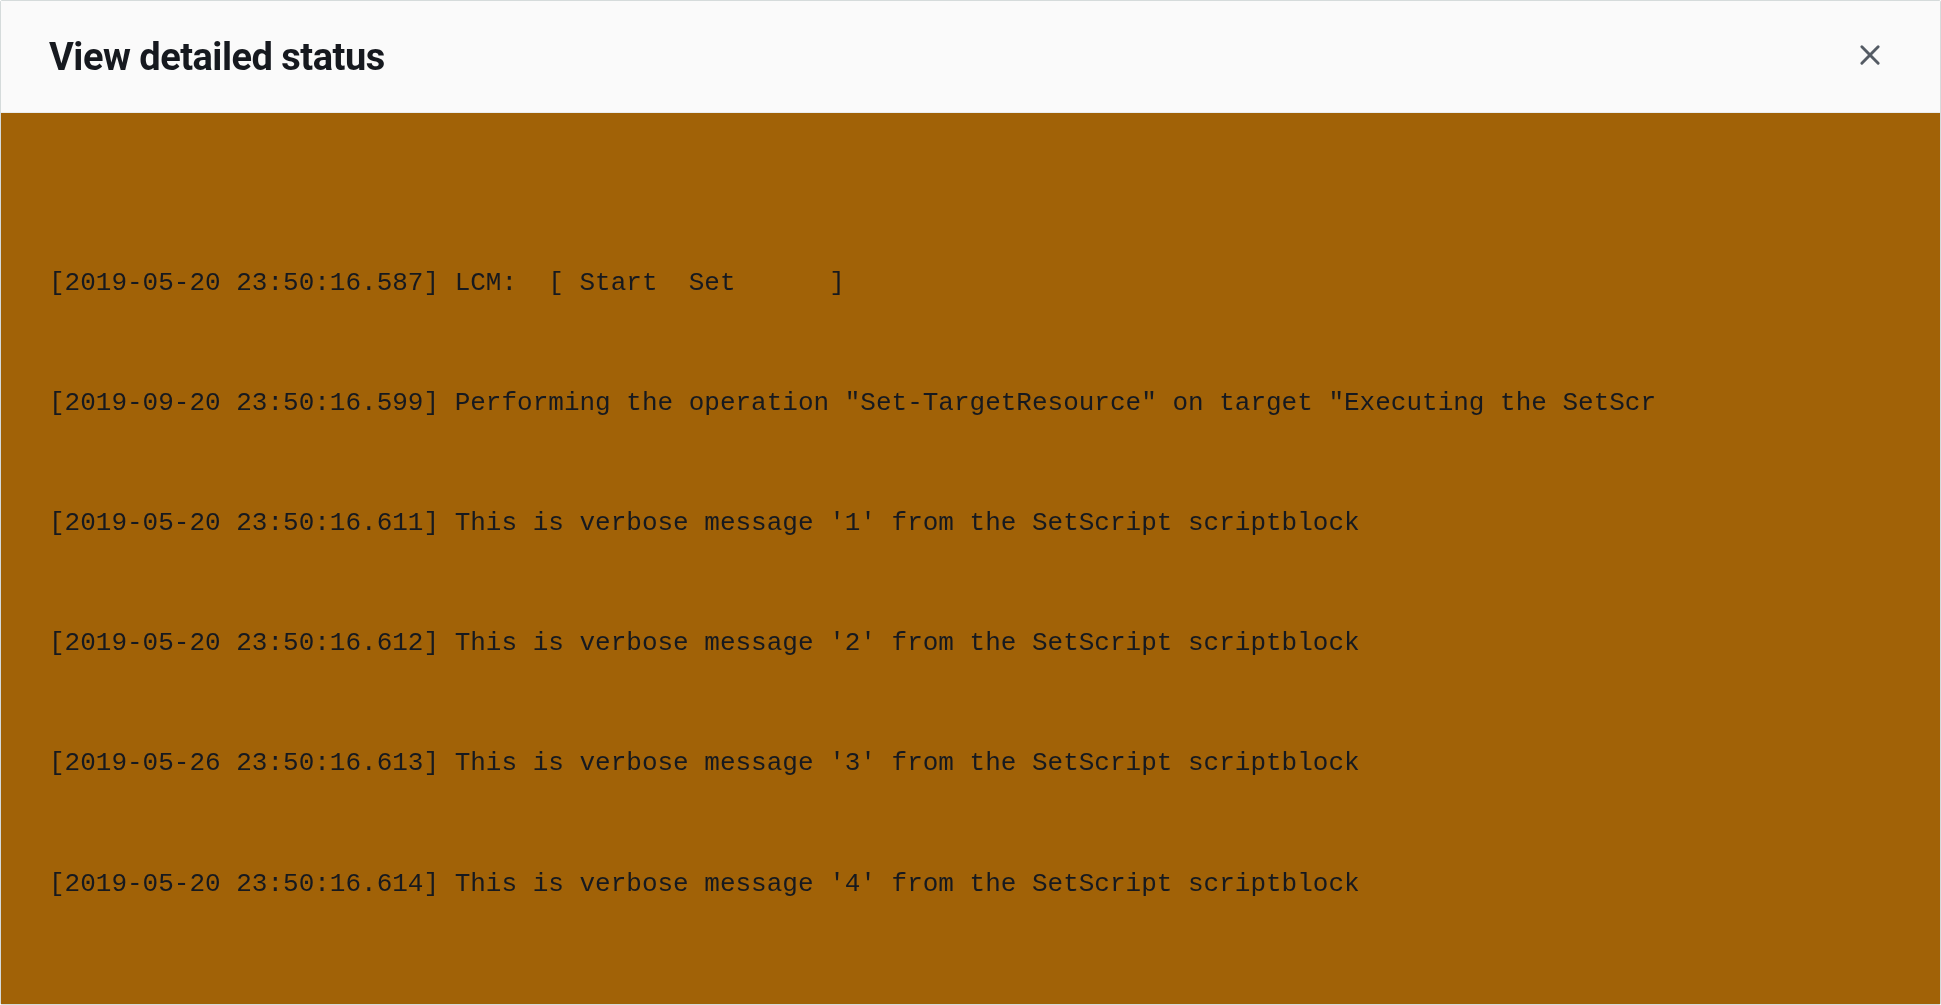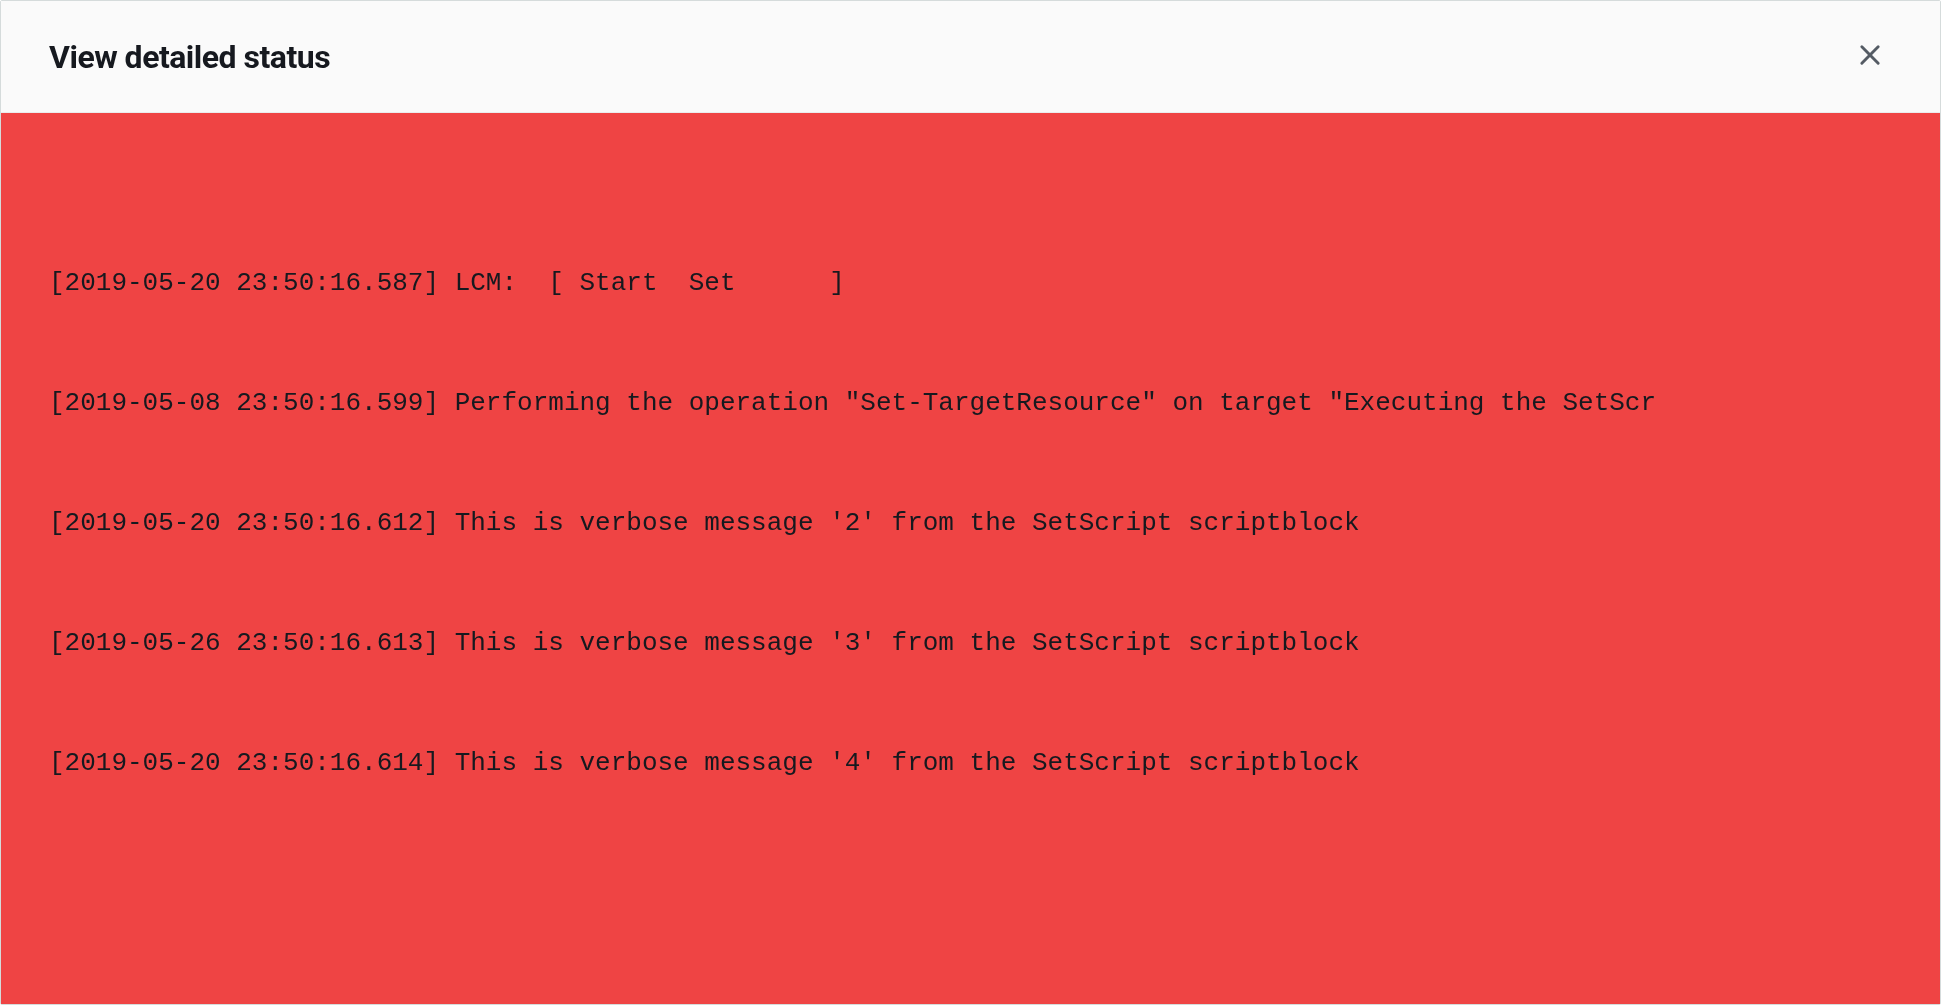--- a/index.html
+++ b/index.html
@@ -25,21 +25,21 @@
     }
     .modal-header {
       display: flex;
       align-items: center;
       justify-content: space-between;
       padding: 32px 48px;
       background: #fafafa;
       border-bottom: 1px solid #eaeded;
     }
     .modal-title {
-      font-size: 32px;
+      font-size: 38px;
       font-weight: 700;
       color: #16191f;
       letter-spacing: -0.5px;
     }
     .close-button {
       background: transparent;
       border: none;
       cursor: pointer;
       padding: 8px;
       display: flex;
@@ -48,21 +48,21 @@
       color: #545b64;
     }
     .close-button svg {
       width: 28px;
       height: 28px;
     }
     .modal-body {
       flex: 1;
       padding: 70px 48px 68px 48px;
       overflow: hidden;
-      background: #ef4444;
+      background: #a16207;
     }
     .log-output {
       font-family: "Consolas", "Monaco", "Courier New", monospace;
       font-size: 26px;
       line-height: 1.54;
       color: #16191f;
       white-space: pre;
       overflow: hidden;
     }
     .log-line {
@@ -80,21 +80,22 @@
         <svg viewBox="0 0 24 24" fill="none" stroke="currentColor" stroke-width="2.5" stroke-linecap="round">
           <line x1="5" y1="5" x2="19" y2="19"></line>
           <line x1="19" y1="5" x2="5" y2="19"></line>
         </svg>
       </span>
     </button>
   </div>
   <div class="modal-body">
     <div class="log-output">
       <span class="log-line">[2019-05-20 23:50:16.587] LCM:  [ Start  Set      ]</span>
-      <span class="log-line">[2019-05-08 23:50:16.599] Performing the operation "Set-TargetResource" on target "Executing the SetScr</span>
+      <span class="log-line">[2019-09-20 23:50:16.599] Performing the operation "Set-TargetResource" on target "Executing the SetScr</span>
+      <span class="log-line">[2019-05-20 23:50:16.611] This is verbose message '1' from the SetScript scriptblock</span>
       <span class="log-line">[2019-05-20 23:50:16.612] This is verbose message '2' from the SetScript scriptblock</span>
       <span class="log-line">[2019-05-26 23:50:16.613] This is verbose message '3' from the SetScript scriptblock</span>
       <span class="log-line">[2019-05-20 23:50:16.614] This is verbose message '4' from the SetScript scriptblock</span>
       
       
       
       
       
       
       

